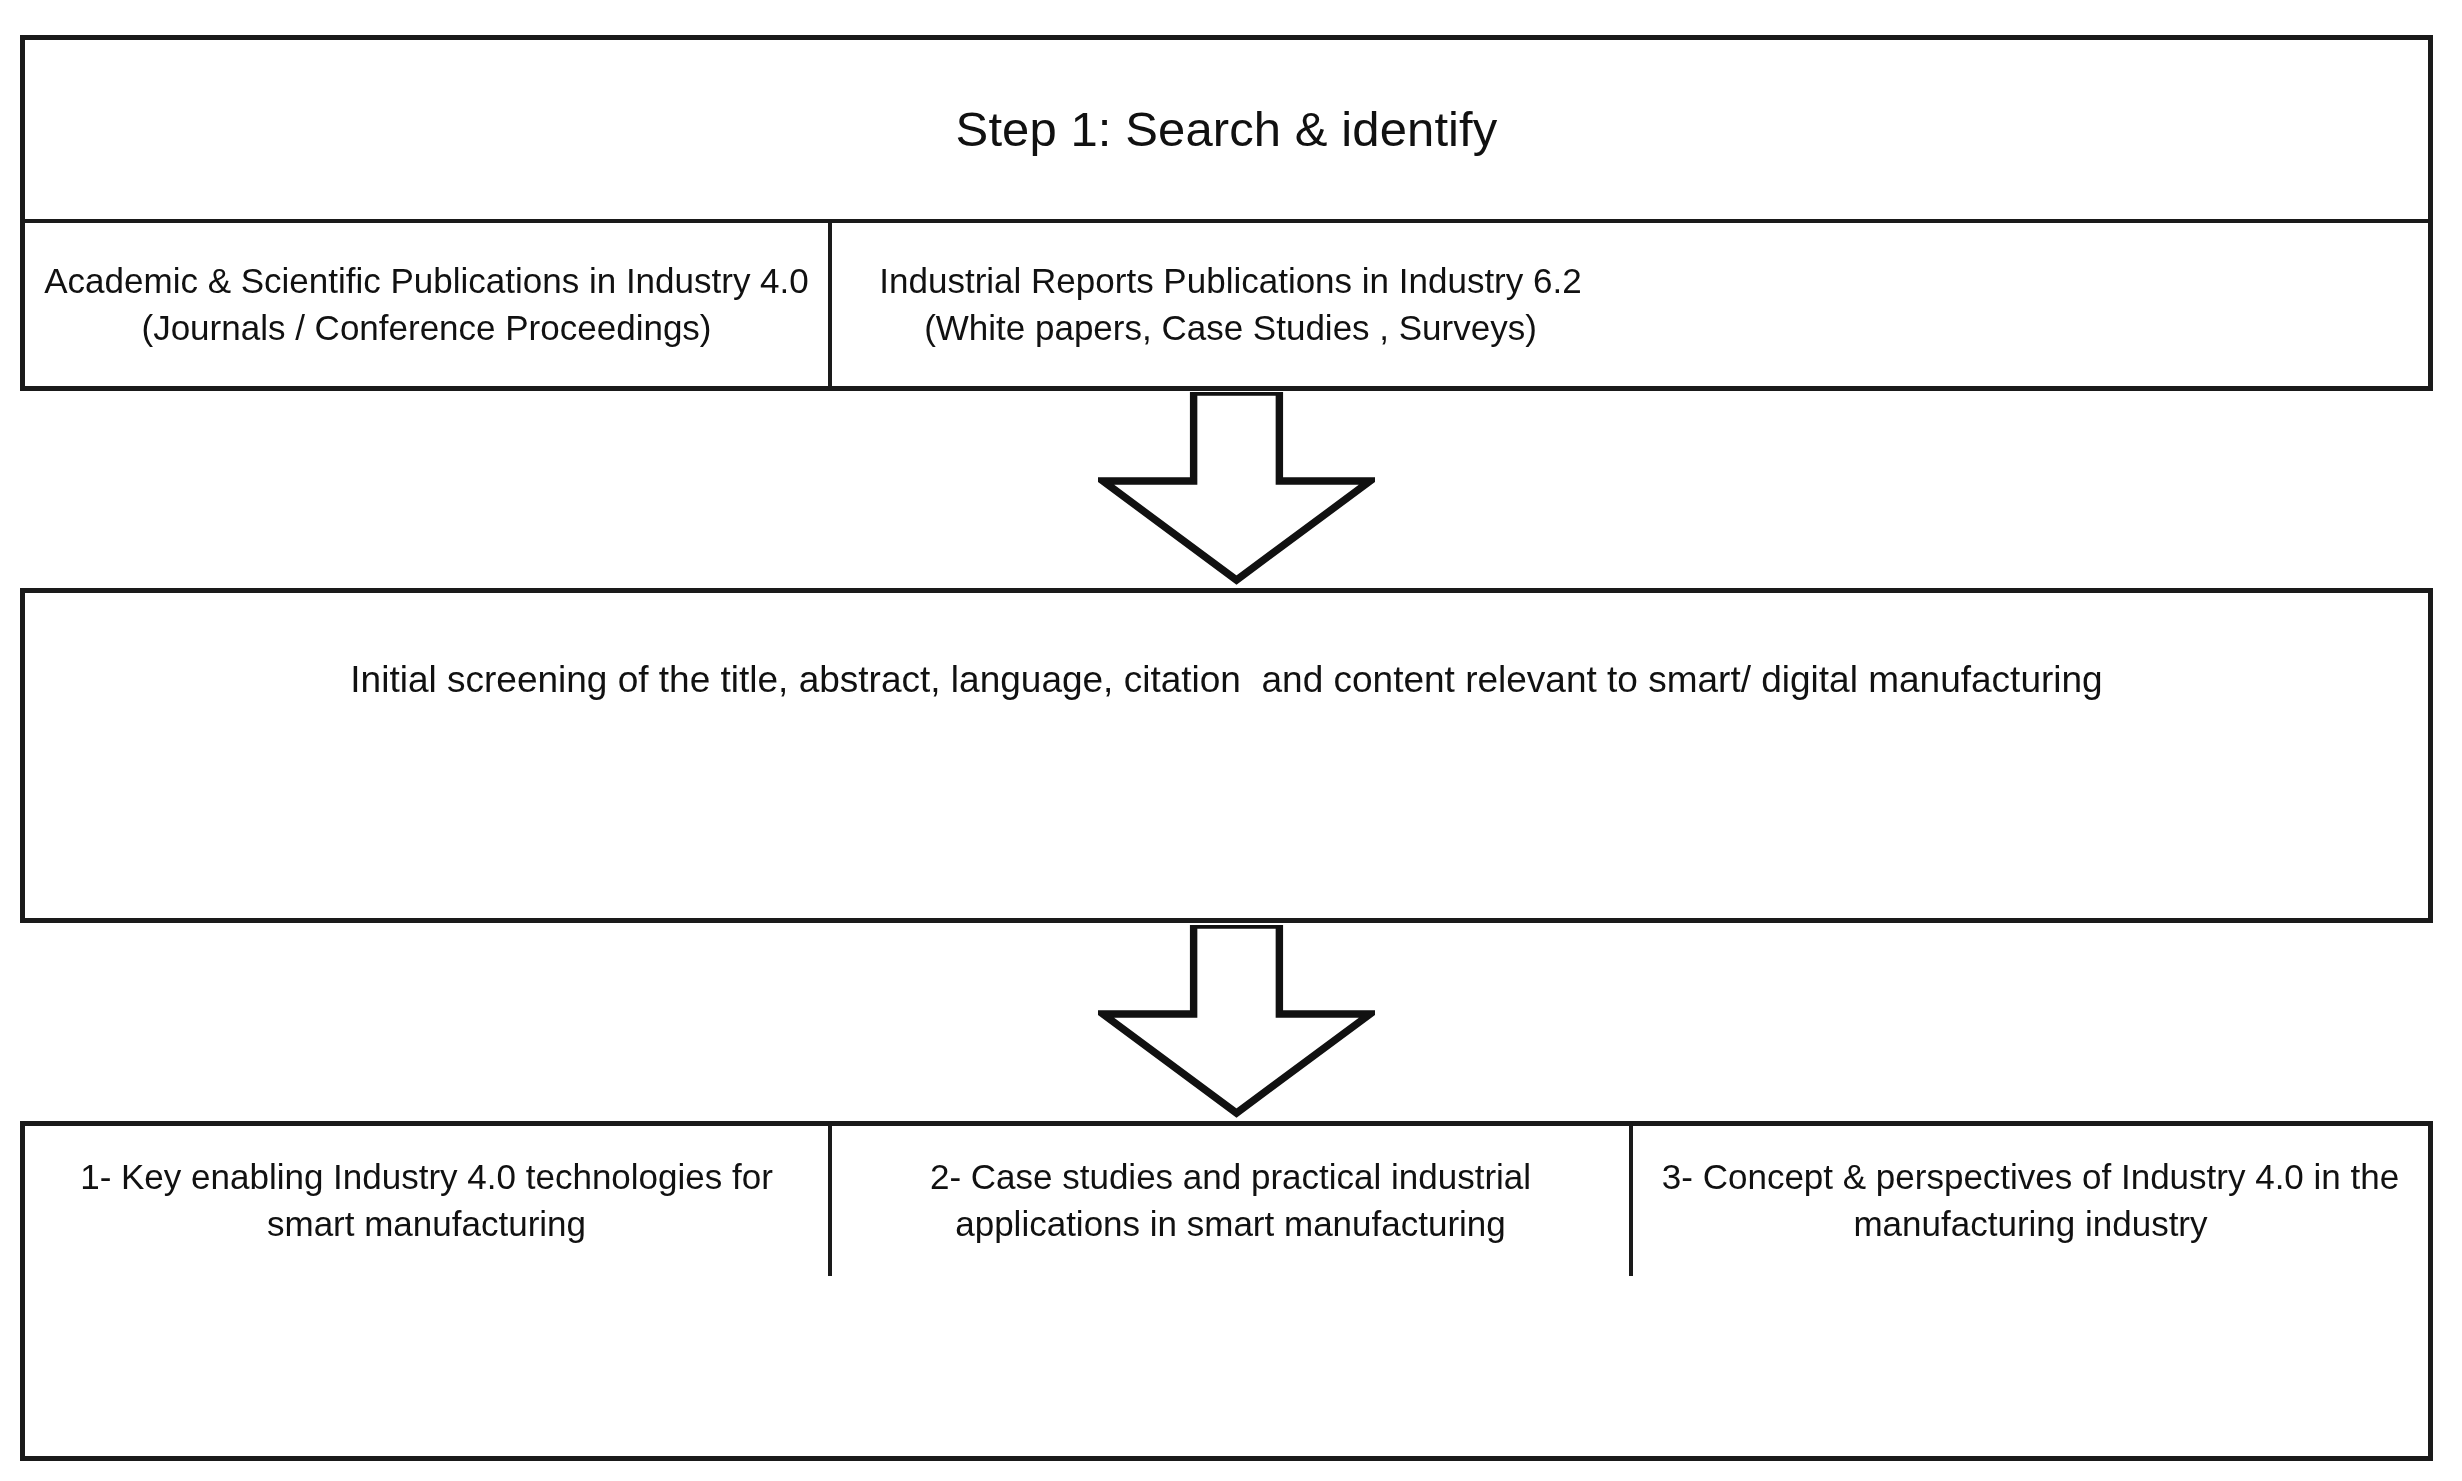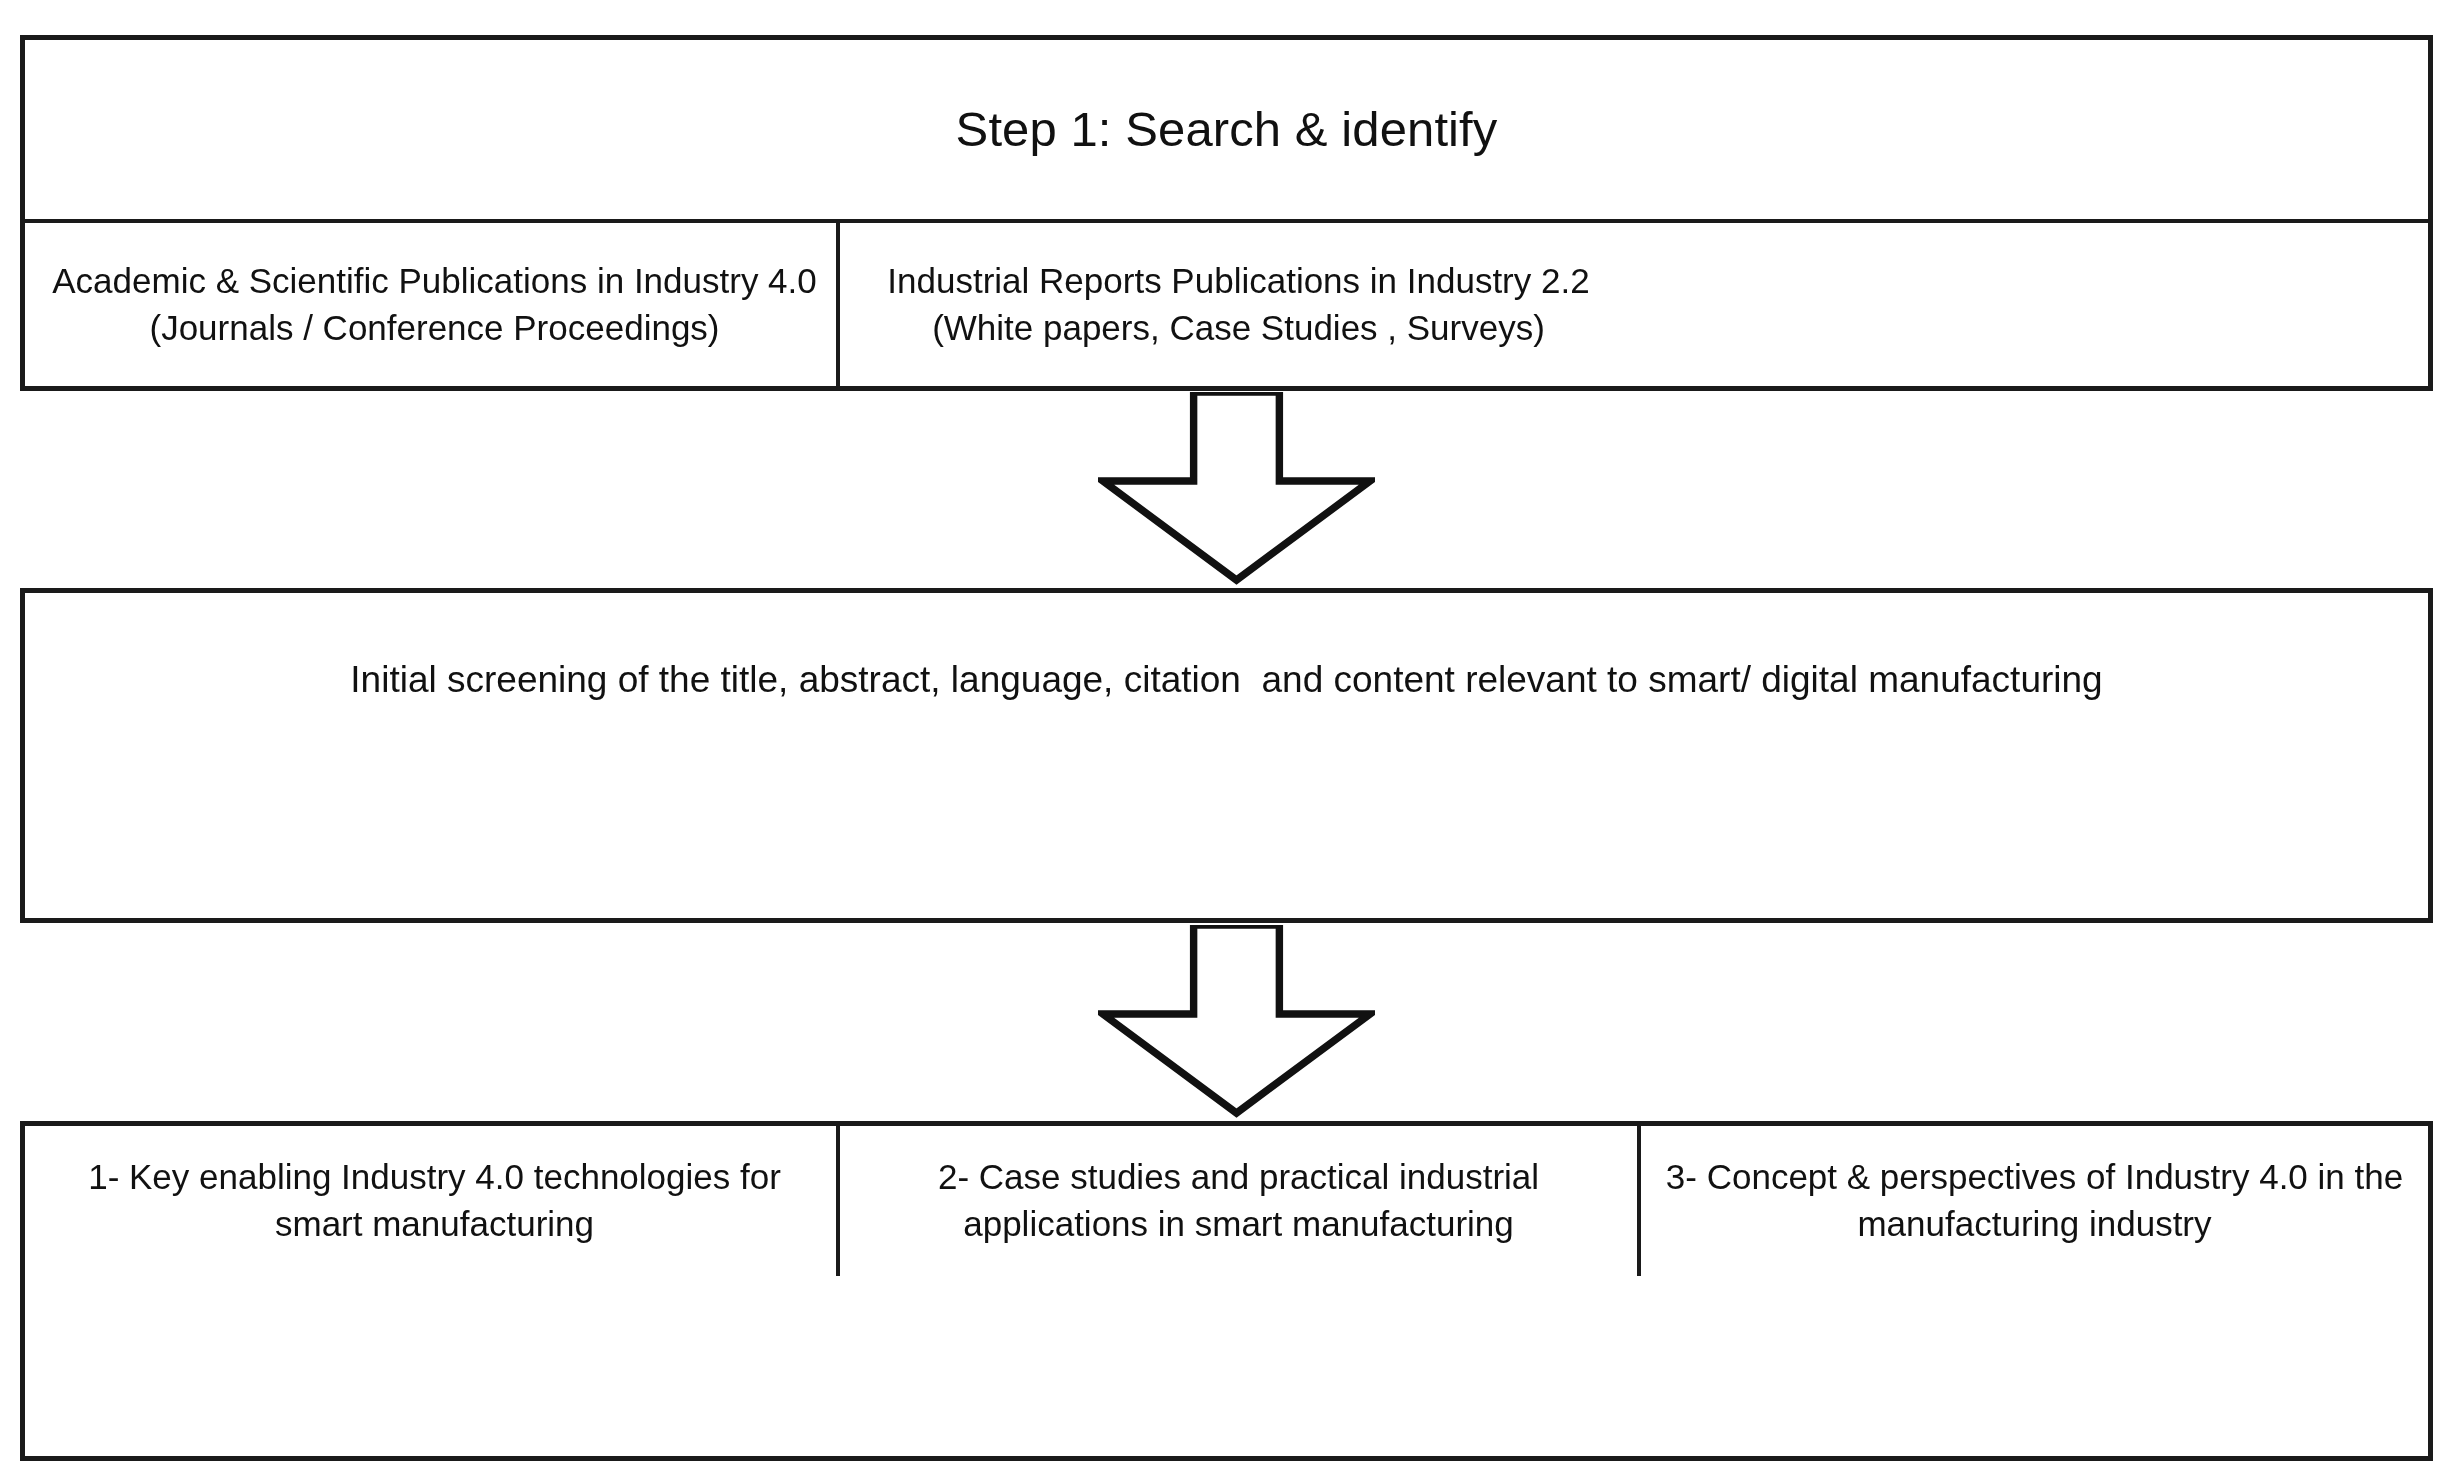--- a/index.html
+++ b/index.html
@@ -51,21 +51,20 @@
     color: #111111;
     white-space: pre;
   }
 
   
   .col-row {
     display: flex;
     width: 100%;
     box-sizing: border-box;
     background: #ffffff;
-    padding-left: 8px;
   }
   .col-cell {
     box-sizing: border-box;
     display: flex;
     align-items: center;
     justify-content: center;
     text-align: center;
     padding: 6.6px 18px;
     background: #ffffff;
   }
@@ -132,21 +131,21 @@
 
   <div class="step-block" id="step1">
     <div class="step-header">
       <span class="step-header-text">Step 1: Search &amp; identify</span>
     </div>
     <div class="col-row">
       <div class="col-cell" style="flex:0 0 803px;">
         <span class="col-text">Academic &amp; Scientific Publications in Industry 4.0 (Journals / Conference Proceedings)</span>
       </div>
       <div class="col-cell divider" style="flex:0 0 801px;">
-        <span class="col-text">Industrial Reports Publications in Industry 2.2 (White papers, Case Studies , Surveys)</span>
+        <span class="col-text">Industrial Reports Publications in Industry 6.2 (White papers, Case Studies , Surveys)</span>
       </div>
     </div>
   </div>
 
   <div class="flow-arrow" id="arrow1">
     <svg viewBox="0 0 336 234" preserveAspectRatio="none" aria-hidden="true">
       <polygon points="116,0 220,0 220,108 330,108 168,228 6,108 116,108" fill="#ffffff" stroke="#111111" stroke-width="9" stroke-linejoin="miter"></polygon>
     </svg>
   </div>
 

